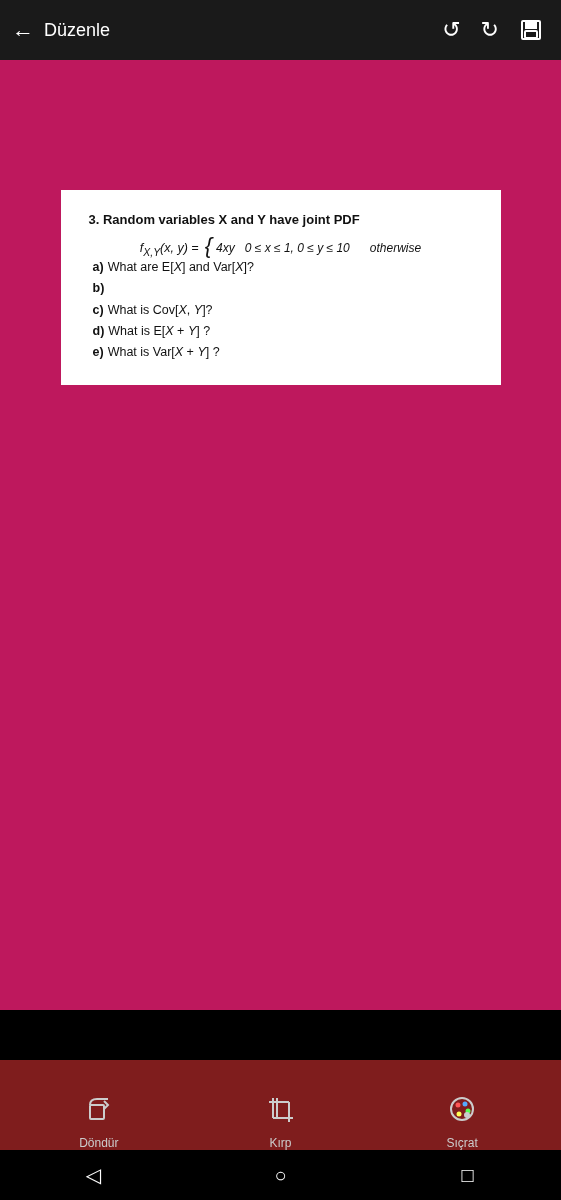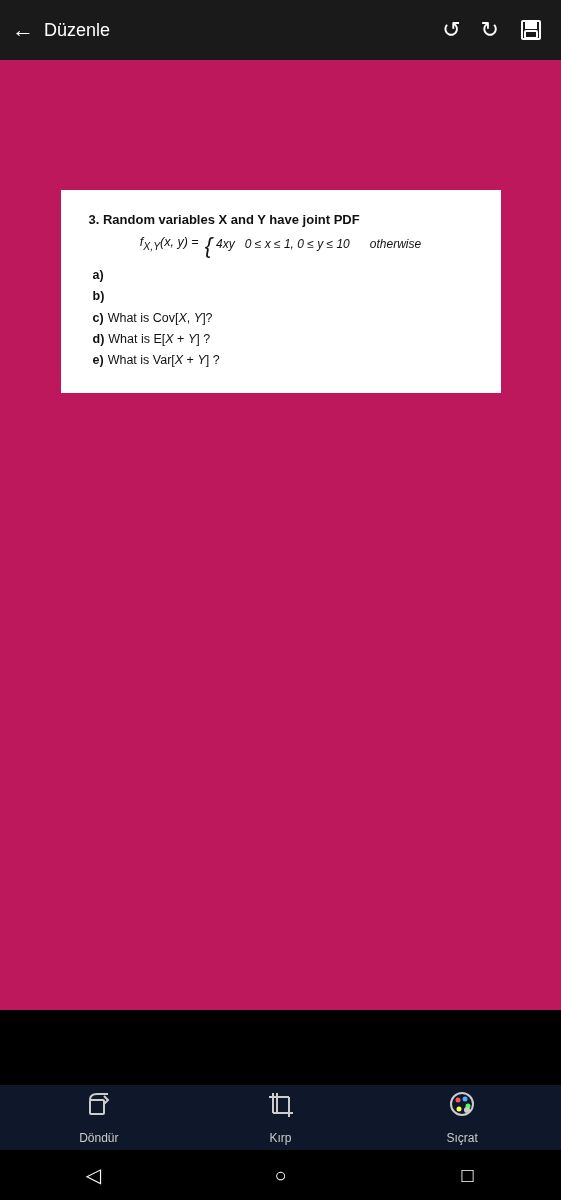--- a/index.html
+++ b/index.html
@@ -75,24 +75,23 @@
 
     .doc-question-number {
       font-size: 13px;
       font-weight: bold;
       margin-bottom: 8px;
       color: #111;
     }
 
     .doc-formula {
       display: flex;
-      align-items: flex-start;
+      align-items: flex-end;
       justify-content: center;
       font-size: 12.5px;
-      margin-bottom: 8px;
       color: #111;
       font-style: italic;
     }
 
     .doc-formula-lhs {
       margin-right: 6px;
       font-style: italic;
     }
 
     .doc-formula-brace {
@@ -120,24 +119,24 @@
       display: flex;
       gap: 4px;
     }
 
     
     .bottom-toolbar {
       position: absolute;
       bottom: 50px;
       left: 0;
       right: 0;
-      height: 65px;
-      background: #0f172a;
-      display: flex;
-      align-items: center;
+      height: 90px;
+      background: #7f1d1d;
+      display: flex;
+      align-items: flex-end;
       justify-content: space-around;
       padding: 0 8px;
     }
 
     .toolbar-item {
       display: flex;
       flex-direction: column;
       align-items: center;
       gap: 6px;
       cursor: pointer;
@@ -270,20 +269,21 @@
       <span class="doc-formula-brace">{</span>
       <div class="doc-formula-cases">
         <span>4<i>xy</i> &nbsp; 0 ≤ <i>x</i> ≤ 1, 0 ≤ <i>y</i> ≤ 1</span>
         <span>0 &nbsp;&nbsp;&nbsp;&nbsp; otherwise</span>
       </div>
     </div>
 
     <div class="doc-items">
       <p>
           <b>a)</b> 
+          <span>What are E[<i>X</i>] and Var[<i>X</i>]?</span>
         </p>
       <p>
           <b>b)</b> 
         </p>
       <p>
           <b>c)</b> 
           <span>What is Cov[<i>X</i>, <i>Y</i>]?</span>
         </p>
       <p>
           <b>d)</b> 

